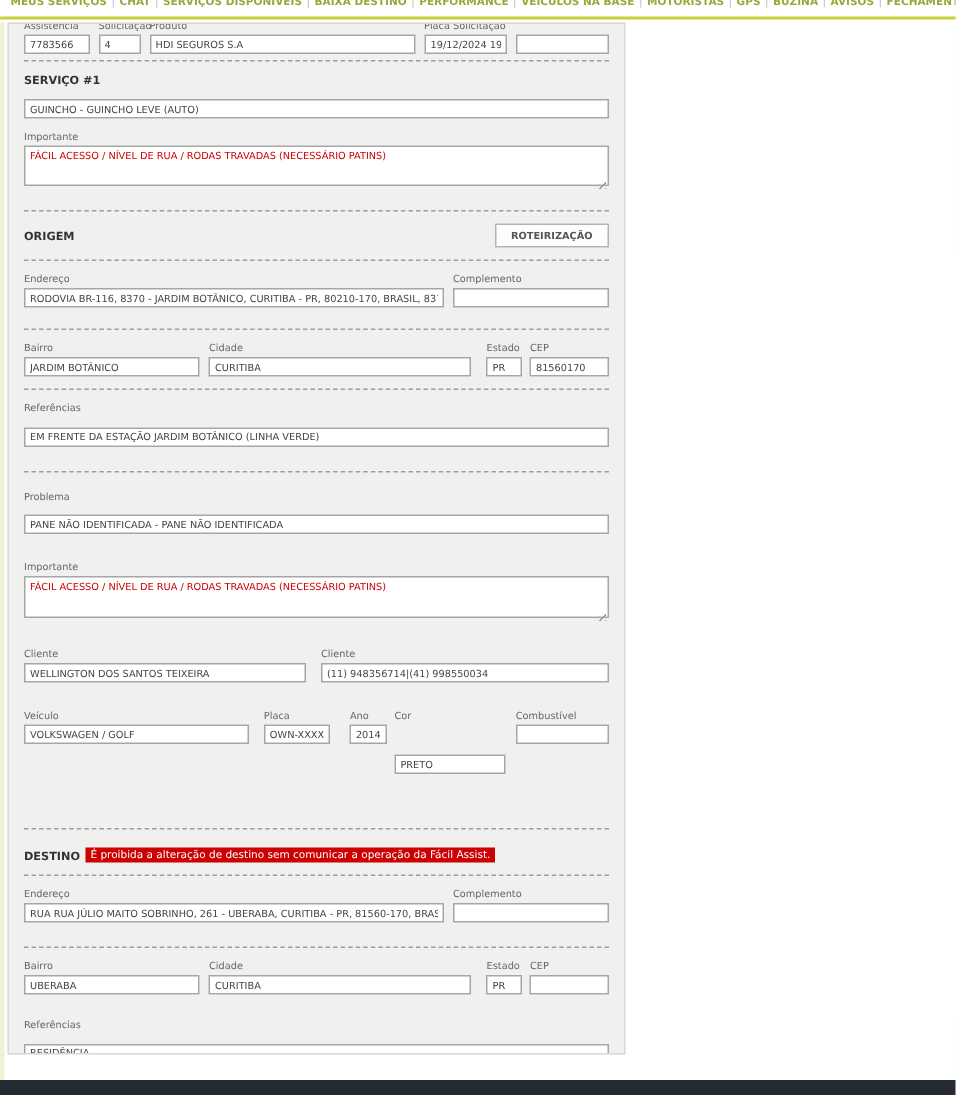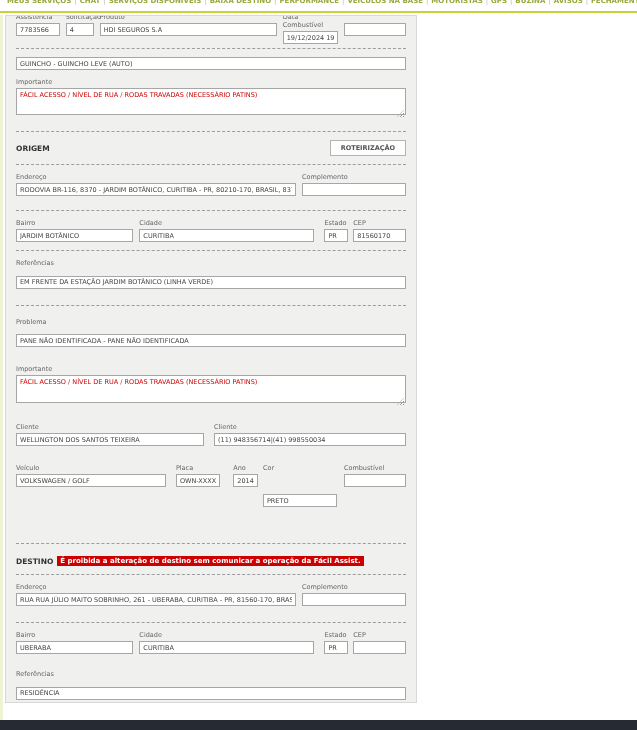--- a/index.html
+++ b/index.html
@@ -28,21 +28,21 @@
   textarea.ta { border:1px solid #a6a6a6; background:#ffffff; font-family:"DejaVu Sans",sans-serif;
                 font-size:6.5px; color:#cc0000; padding:2px 3px; width:100%; resize:none; overflow:hidden; }
   .ta-wrap { position:relative; width:100%; }
   .resize-handle { position:absolute; right:2px; bottom:2px; width:7px; height:7px;
                    background:repeating-linear-gradient(135deg, transparent 0 1.5px, #999 1.5px 2.5px);
                    clip-path:polygon(100% 0, 100% 100%, 0 100%); }
   .dashed { border-top:1px dashed #9d9d9d; height:0; }
   .heading { font-size:7.5px; font-weight:bold; color:#333; }
   .btn { background:#fdfdfd; border:1px solid #b3b3b3; font-family:"DejaVu Sans",sans-serif;
          font-size:6.5px; font-weight:bold; color:#555; padding:3px 10px; cursor:pointer; }
-  .badge-red { background:#cc0000; color:#ffffff; font-size:7px; font-weight:bold;
+  .badge-red { background:#cc0000; color:#ffffff; font-size:7px; font-weight:normal;
                padding:1px 3px; margin-left:4px; }.mt4{margin-top:4px}.mt6{margin-top:8px}.mt8{margin-top:8px}
   .mt12{margin-top:12px}.mt14{margin-top:14px}.mt16{margin-top:16px}.mt18{margin-top:18px}.mt36{margin-top:36px}
   .clip-top { margin-top:-3px; }
 </style>
 </head>
 <body>
 
 <div class="menubar">
   <div class="menubar-inner">
     <span class="menu-item">MEUS SERVIÇOS</span>
@@ -81,32 +81,33 @@
     </div>
     <div class="field" style="width:28px;">
       <span class="field-label">Solicitação</span>
       <input class="txt" value="4" style="">
     </div>
     <div class="field" style="width:178px;">
       <span class="field-label">Produto</span>
       <input class="txt" value="HDI SEGUROS S.A" style="">
     </div>
     <div class="field" style="width:56px;">
-      <span class="field-label">Data Combustível</span>
+      <span class="field-label">Placa Solicitação</span>
       <input class="txt" value="19/12/2024 19:05" style="">
     </div>
     <div class="field" style="width:62px;">
       <span class="field-label"></span>
       <input class="txt" value="" style="">
     </div>
   </div>
 
   <div class="dashed mt4"></div>
 
   
+  <div class="heading mt8">SERVIÇO #1</div>
   <input class="txt mt6" value="GUINCHO - GUINCHO LEVE (AUTO)" style="">
   <div class="field-label mt8">Importante</div>
   <div class="ta-wrap">
     <textarea class="ta" style="height: 27px;">FÁCIL ACESSO / NÍVEL DE RUA / RODAS TRAVADAS (NECESSÁRIO PATINS)</textarea>
     <span class="resize-handle"></span>
   </div>
 
   <div class="dashed mt12"></div>
 
   

